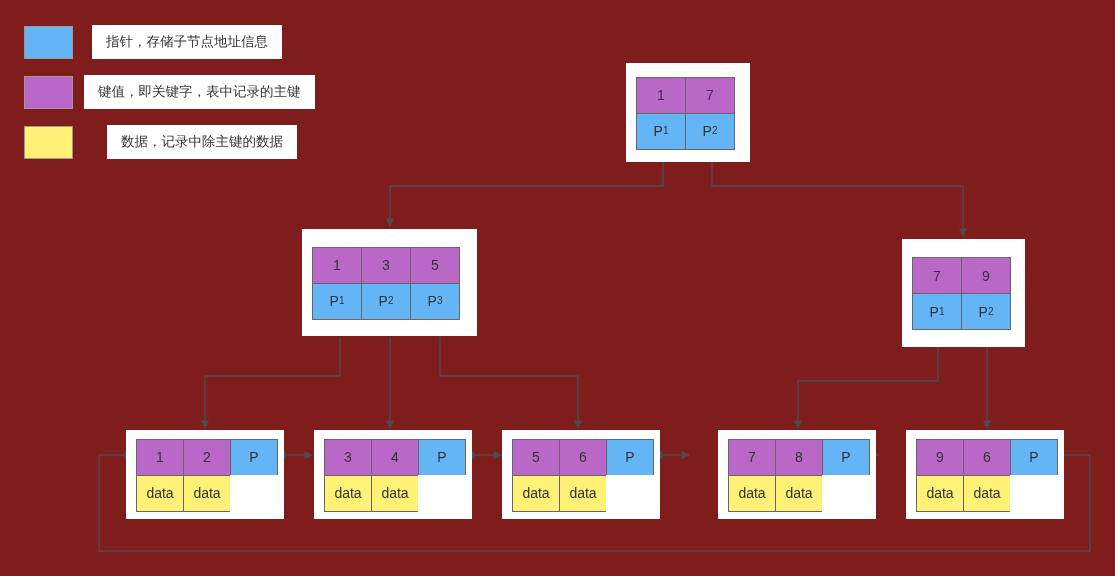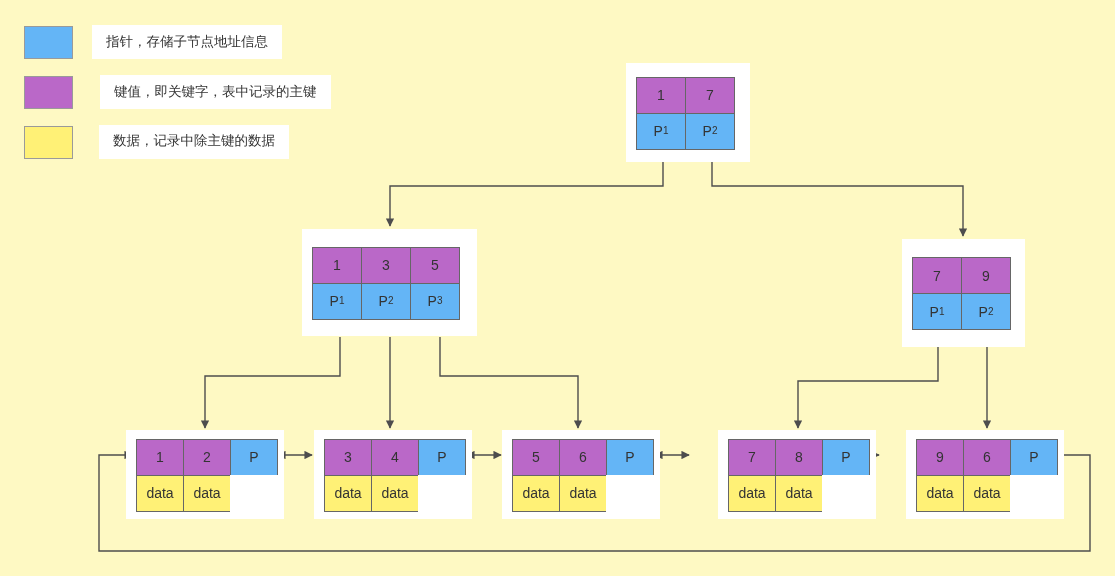--- a/index.html
+++ b/index.html
@@ -5,21 +5,21 @@
 <style>
   html, body {
     margin: 0;
     padding: 0;
     background: #000000;
   }
   #canvas {
     position: relative;
     width: 1115px;
     height: 576px;
-    background: #fef9c3;
+    background: #7f1d1d;
     font-family: "Liberation Sans", "DejaVu Sans", sans-serif;
     overflow: hidden;
   }
   #edges {
     position: absolute;
     left: 0; top: 0;
     width: 1115px;
     height: 576px;
     pointer-events: none;
   }
@@ -119,24 +119,24 @@
       <path d="M 845 455 L 879 455" marker-start="url(#arrow)" marker-end="url(#arrow)"></path>
 
       <path d="M 1062 455 L 1090 455 L 1090 551 L 99 551 L 99 455 L 132 455" marker-end="url(#arrow)"></path>
     </g>
   </svg>
 
   <div class="legend-swatch" style="left:24px;  top:26px;  background:#64b5f6;"></div>
   <div class="legend-label" style="left:92px;  top:25px;">指针，存储子节点地址信息</div>
 
   <div class="legend-swatch" style="left:24px;  top:76px;  background:#ba68c8;"></div>
-  <div class="legend-label" style="left:100px;  top:75px;">键值，即关键字，表中记录的主键</div>
+  <div class="legend-label" style="left:84px;  top:75px;">键值，即关键字，表中记录的主键</div>
 
   <div class="legend-swatch" style="left:24px;  top:126px; background:#fff176;"></div>
-  <div class="legend-label" style="left:99px;  top:125px;font-family:Liberation Mono, monospace;">数据，记录中除主键的数据</div>
+  <div class="legend-label" style="left:107px;  top:125px;">数据，记录中除主键的数据</div>
 
   <div class="node internal" style="left:626px; top:63px; width:124px; height:99px;">
     <div class="node-row">
       <div class="cell key">1</div>
       <div class="cell key">7</div>
     </div>
     <div class="node-row">
       <div class="cell ptr">
           <span>P</span>
           <sub>1</sub>

